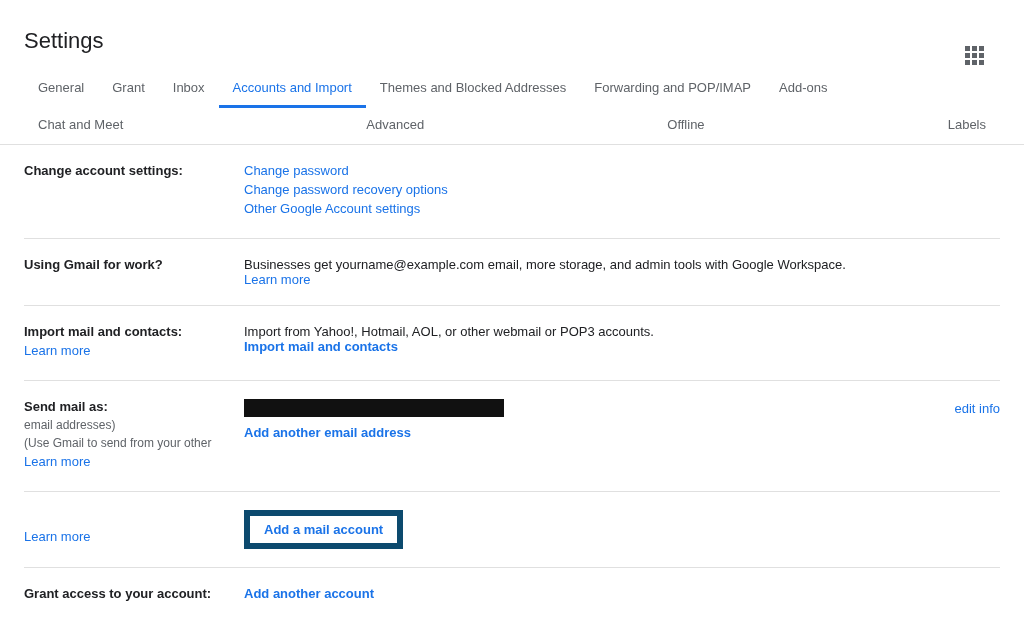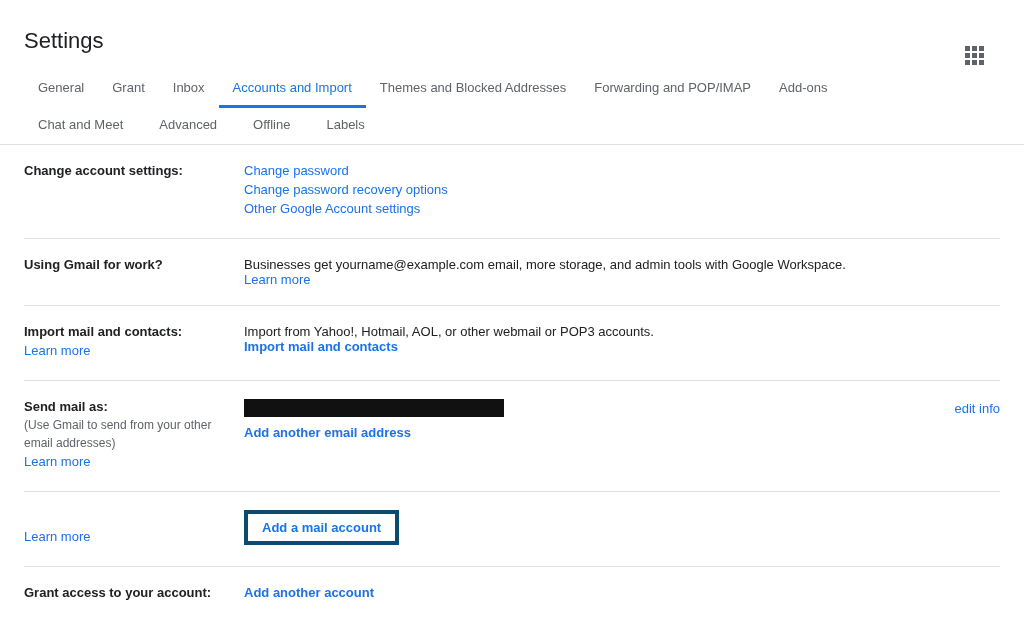--- a/index.html
+++ b/index.html
@@ -41,20 +41,21 @@
       background: #5f6368;
     }
     .tabs-row1 {
       display: flex;
       gap: 0;
       margin-bottom: 0;
     }
     .tabs-row2 {
       display: flex;
       gap: 8px;
+      justify-content: space-between;
     }
     .tab {
       padding: 10px 14px;
       font-size: 13px;
       color: #5f6368;
       cursor: pointer;
       white-space: nowrap;
       border-bottom: 3px solid transparent;
       margin-bottom: -1px;
       text-decoration: none;
@@ -128,21 +129,21 @@
       padding-left: 24px;
     }
     .send-mail-top {
       display: flex;
       width: 100%;
       align-items: center;
     }
     .add-mail-btn {
       display: inline-block;
       padding: 6px 14px;
-      border: 4px solid #0c4a6e;
+      border: 6px solid #0c4a6e;
       color: #1a73e8;
       font-weight: 700;
       font-size: 13px;
       cursor: pointer;
       background: #fff;
       text-decoration: none;
     }
     .check-mail-row {
       display: flex;
       padding: 18px 0;
@@ -217,22 +218,22 @@
       </div>
       <div class="settings-value">
         <span>Import from Yahoo!, Hotmail, AOL, or other webmail or POP3 accounts.</span><br>
         <a class="link-bold">Import mail and contacts</a>
       </div>
     </div>
 
     <div class="settings-row">
       <div class="settings-label">
         <span style="font-weight:700;">Send mail as:</span>
+        <div class="settings-label-sub">email addresses)</div>
         <div class="settings-label-sub">(Use Gmail to send from your other</div>
-        <div class="settings-label-sub">email addresses)</div>
         <a class="link" style="font-weight:400;margin-top:4px;display:inline-block;">Learn more</a>
       </div>
       <div class="settings-value">
         <div class="send-mail-top">
           <span class="redacted-bar"></span>
           <a class="edit-info-link">edit info</a>
         </div>
         <a class="link-bold" style="margin-top:8px;display:inline-block;">Add another email address</a>
       </div>
     </div>

